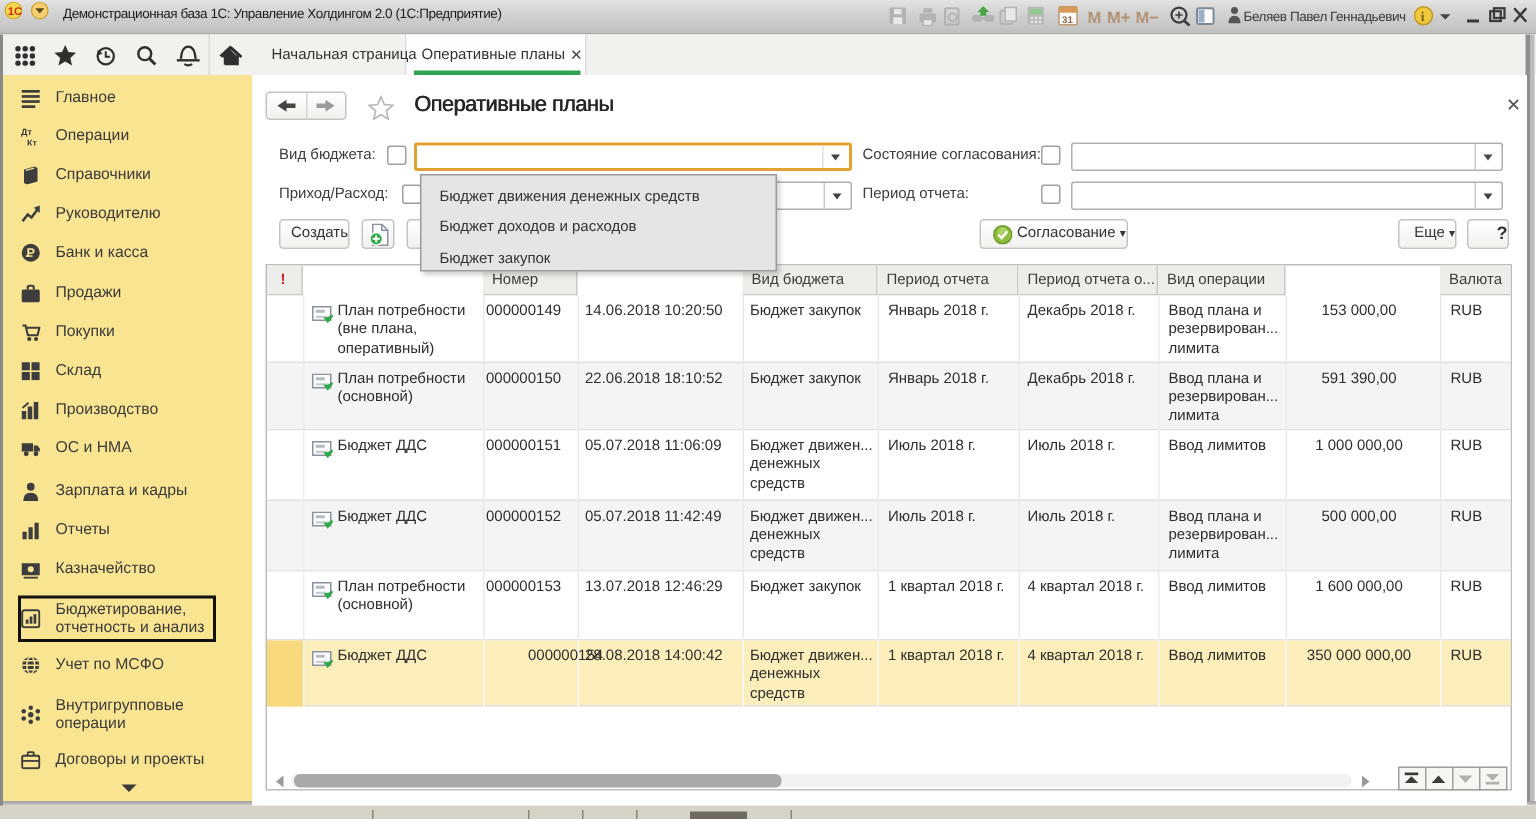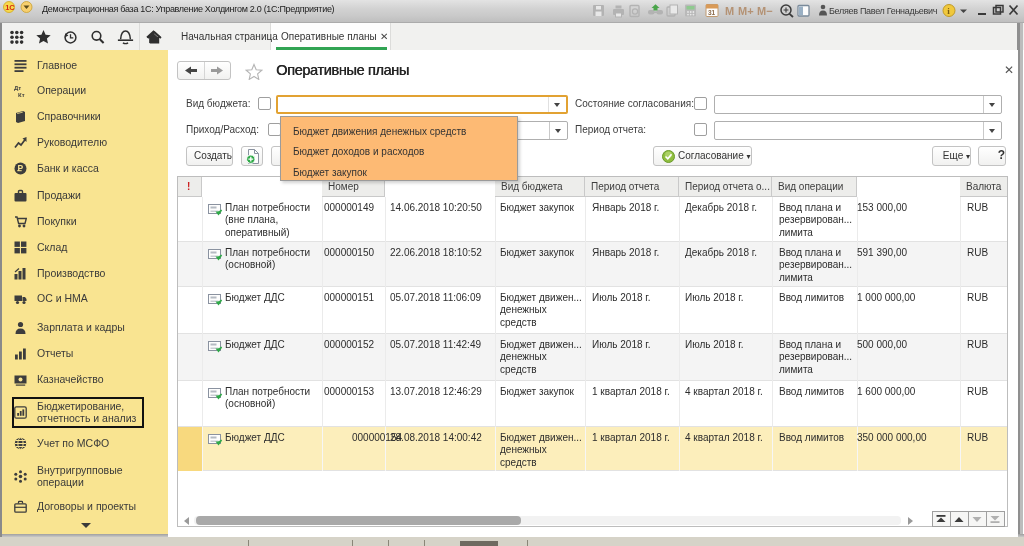--- a/index.html
+++ b/index.html
@@ -31,23 +31,23 @@
 .combo { position:absolute; height:19px; background:#fff; border:1px solid #afafaf; border-radius:2px; }
 .combo .dd { position:absolute; right:0; top:0; bottom:0; width:18px; border-left:1px solid #c9c9c9; }
 .darr { position:absolute; width:0; height:0; border-left:3.5px solid transparent;
   border-right:3.5px solid transparent; border-top:4px solid #444; }
 #tbl { position:absolute; left:9px; top:126px; width:831px; height:351px; border:1px solid #bdbdbd; background:#fff; }
 .hd { position:absolute; top:0; height:20px; background:#ededeb; border-right:1px solid #c9c9c9;
   border-bottom:1px solid #c9c9c9; font-size:10px; color:#3d3d3d; line-height:19px; padding-left:6px;
   overflow:hidden; white-space:nowrap; }
 .trow { position:absolute; left:0; width:829px; border-bottom:1px solid #e2e2e2; }
 .cell { position:absolute; font-size:10px; color:#2d2d2d; line-height:12.3px; white-space:pre; }
-.rcell { text-align:left; }
+.rcell { text-align:center; }
 .colsep { position:absolute; top:20px; width:1px; height:274px; background:#ebebeb; }
-#ddl { position:absolute; left:112px; top:66px; width:238px; height:65px; background:#fdba74;
+#ddl { position:absolute; left:112px; top:66px; width:238px; height:65px; background:#e5e5e5;
   border:1px solid #9b9b9b; box-shadow:2px 2px 3px rgba(0,0,0,0.18); z-index:50; }
 #ddl div { position:absolute; left:12px; font-size:10px; color:#333; }
 #bstrip { left:0; top:537px; width:1024px; height:9px; background:#d6d3c8; }
 #bline { left:0; top:534px; width:1024px; height:3px; background:linear-gradient(#9f9f9f,#c9c9c9); }
 #rborder { left:1017px; top:23px; width:3px; height:511px; background:#8f8f8f; }
 #redge { left:1020px; width:4px; top:23px; width:3px; height:511px; background:#bcbcbc; }
 </style>
 </head>
 <body>
 <div class="abs" id="titlebar"></div>

